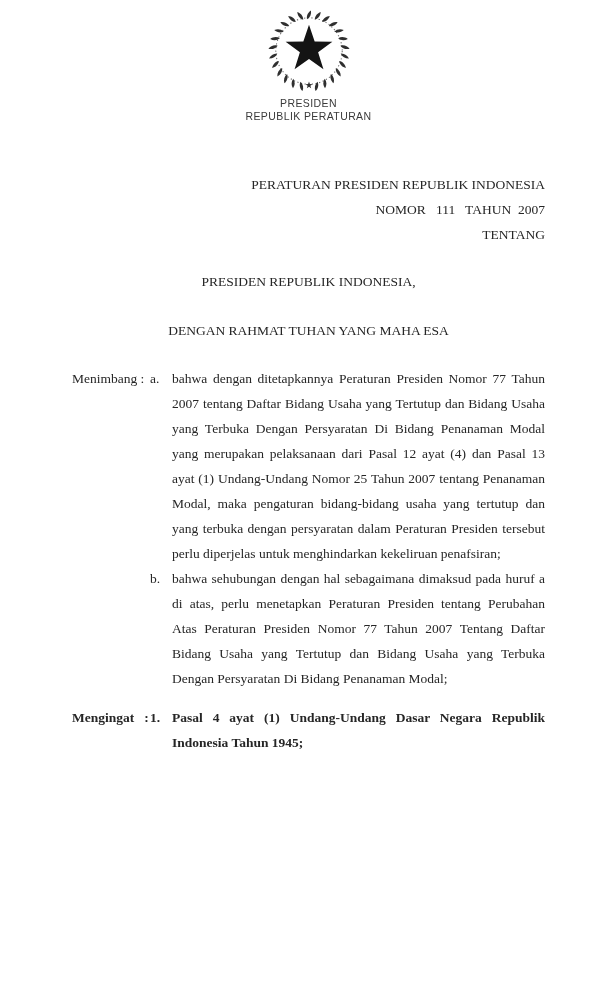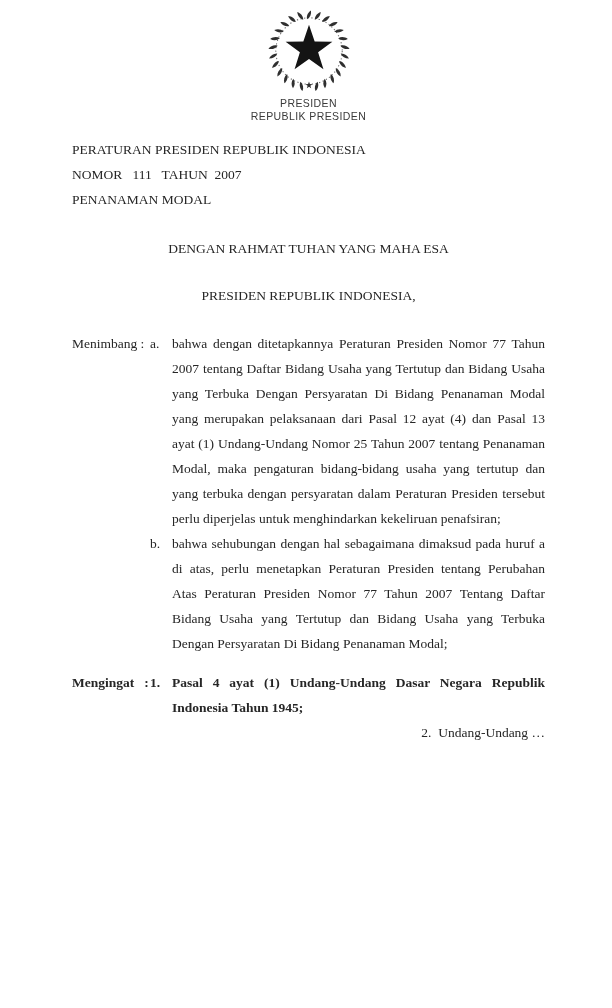--- a/index.html
+++ b/index.html
@@ -35,22 +35,22 @@
     margin-top: 5px;
     font-family: "Liberation Sans", "DejaVu Sans", sans-serif;
     font-size: 10.5px;
     line-height: 13px;
     letter-spacing: 0.4px;
     color: #3a3a3a;
   }
 
   
   .title-block {
-    margin-top: 14px;
-    text-align: left;
+    margin-top: 49px;
+    text-align: right;
   }
   .title-line {
     line-height: 25px;
     white-space: pre-wrap;
   }
 
   .center-line {
     text-align: center;
     line-height: 25px;
   }
@@ -123,33 +123,33 @@
         <use href="#leaf" transform="rotate(318 50 50) rotate(-24 50 5.9)"></use>
         <use href="#leaf" transform="rotate(332 50 50) rotate(-24 50 5.9)"></use>
         <use href="#leaf" transform="rotate(346 50 50) rotate(-24 50 5.9)"></use>
       </g>
       <circle cx="50" cy="50" r="40.5" fill="none" stroke="#2f2f2f" stroke-width="1.3" stroke-dasharray="1.5 3" opacity="0.7"></circle>
       <use href="#star" fill="#141414"></use>
       <use href="#star" fill="#2f2f2f" transform="translate(42.5,84.6) scale(0.15)"></use>
     </svg>
     <div class="org-lines">
       <div>PRESIDEN</div>
-      <div>REPUBLIK PRESIDEN</div>
+      <div>REPUBLIK PERATURAN</div>
     </div>
   </header>
 
   <section class="title-block">
     <div class="title-line">PERATURAN PRESIDEN REPUBLIK INDONESIA</div>
     <div class="title-line">NOMOR   111   TAHUN  2007</div>
-    <div class="title-line">PENANAMAN MODAL</div>
+    <div class="title-line">TENTANG</div>
   </section>
 
+  <div class="center-line issuer">PRESIDEN REPUBLIK INDONESIA,</div>
+
   <div class="center-line invocation">DENGAN RAHMAT TUHAN YANG MAHA ESA</div>
-
-  <div class="center-line issuer">PRESIDEN REPUBLIK INDONESIA,</div>
 
   <section class="clause clause-menimbang">
     <div class="clause-label">Menimbang :</div>
     <div class="clause-items">
       <div class="clause-item">
         <div class="item-marker">a.</div>
         <div class="item-text">bahwa dengan ditetapkannya Peraturan Presiden Nomor 77 Tahun 2007 tentang Daftar Bidang Usaha yang Tertutup dan Bidang Usaha yang Terbuka Dengan Persyaratan Di Bidang Penanaman Modal yang merupakan pelaksanaan dari Pasal 12 ayat (4) dan Pasal 13 ayat (1) Undang-Undang Nomor 25 Tahun 2007 tentang Penanaman Modal, maka pengaturan bidang-bidang usaha yang tertutup dan yang terbuka dengan persyaratan dalam Peraturan Presiden tersebut perlu diperjelas untuk menghindarkan kekeliruan penafsiran;</div>
       </div>
       <div class="clause-item">
         <div class="item-marker">b.</div>
@@ -161,15 +161,14 @@
   <section class="clause clause-mengingat">
     <div class="clause-label">Mengingat   :</div>
     <div class="clause-items">
       <div class="clause-item">
         <div class="item-marker">1.</div>
         <div class="item-text">Pasal 4 ayat (1) Undang-Undang Dasar Negara Republik Indonesia Tahun 1945;</div>
       </div>
     </div>
   </section>
 
-  <div class="catchword">2.  Undang-Undang …</div>
 
 </div>
 
 </body></html>

